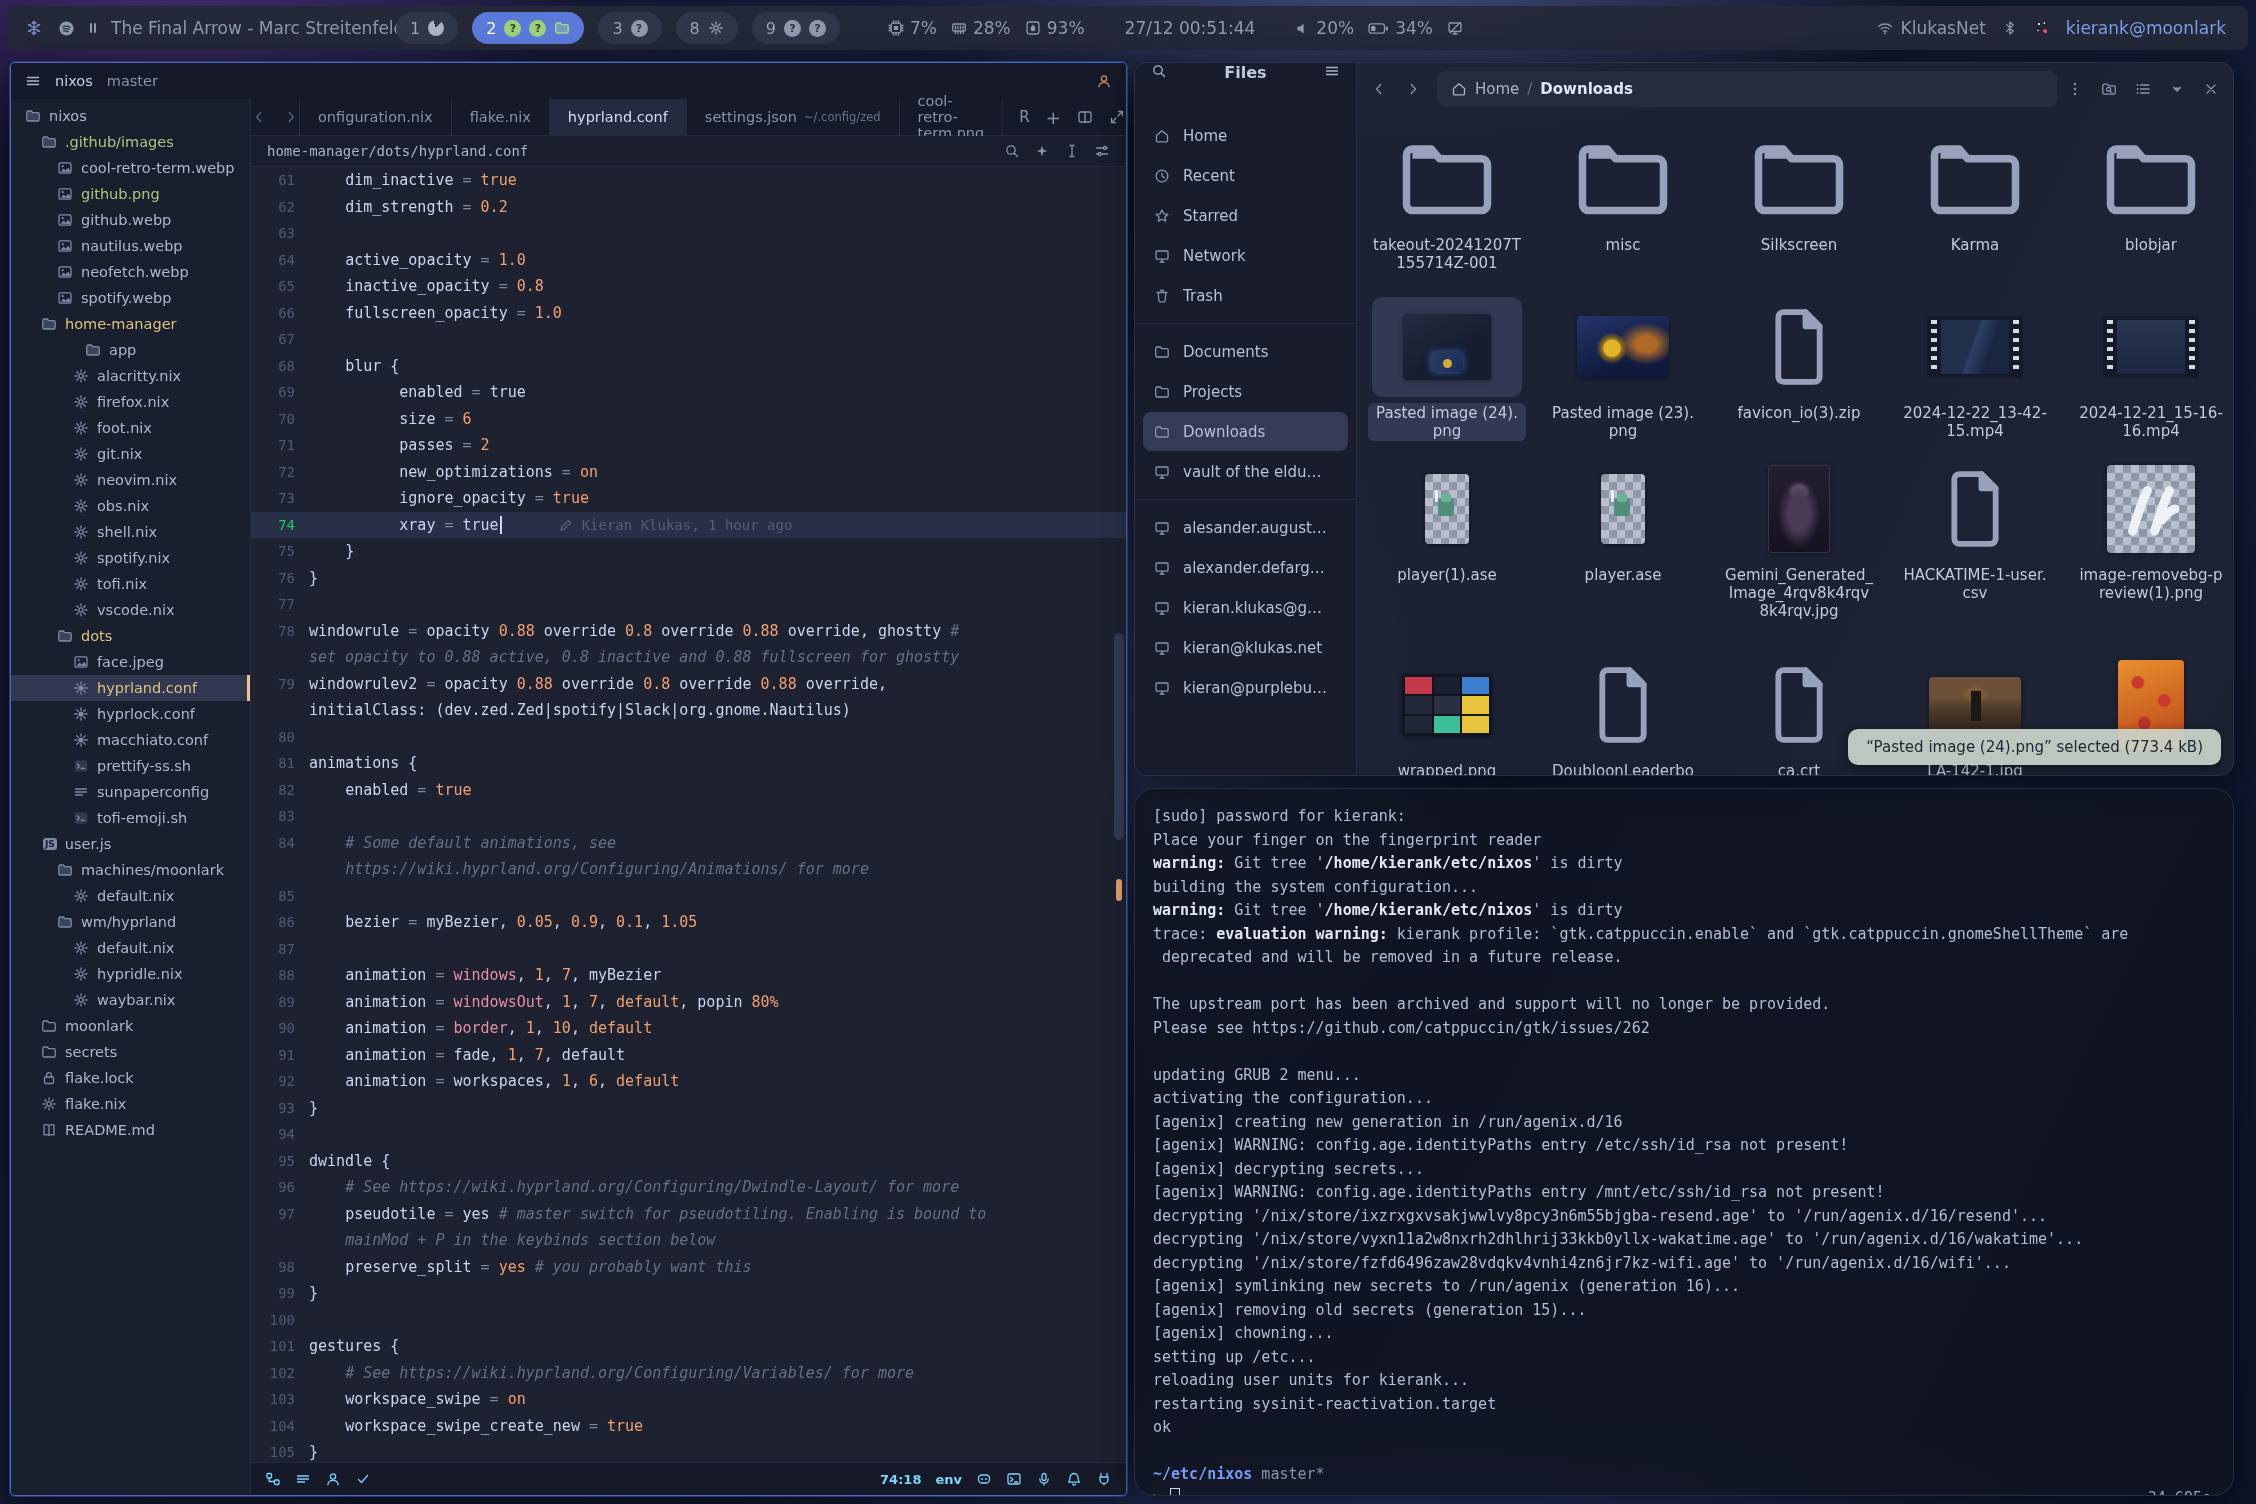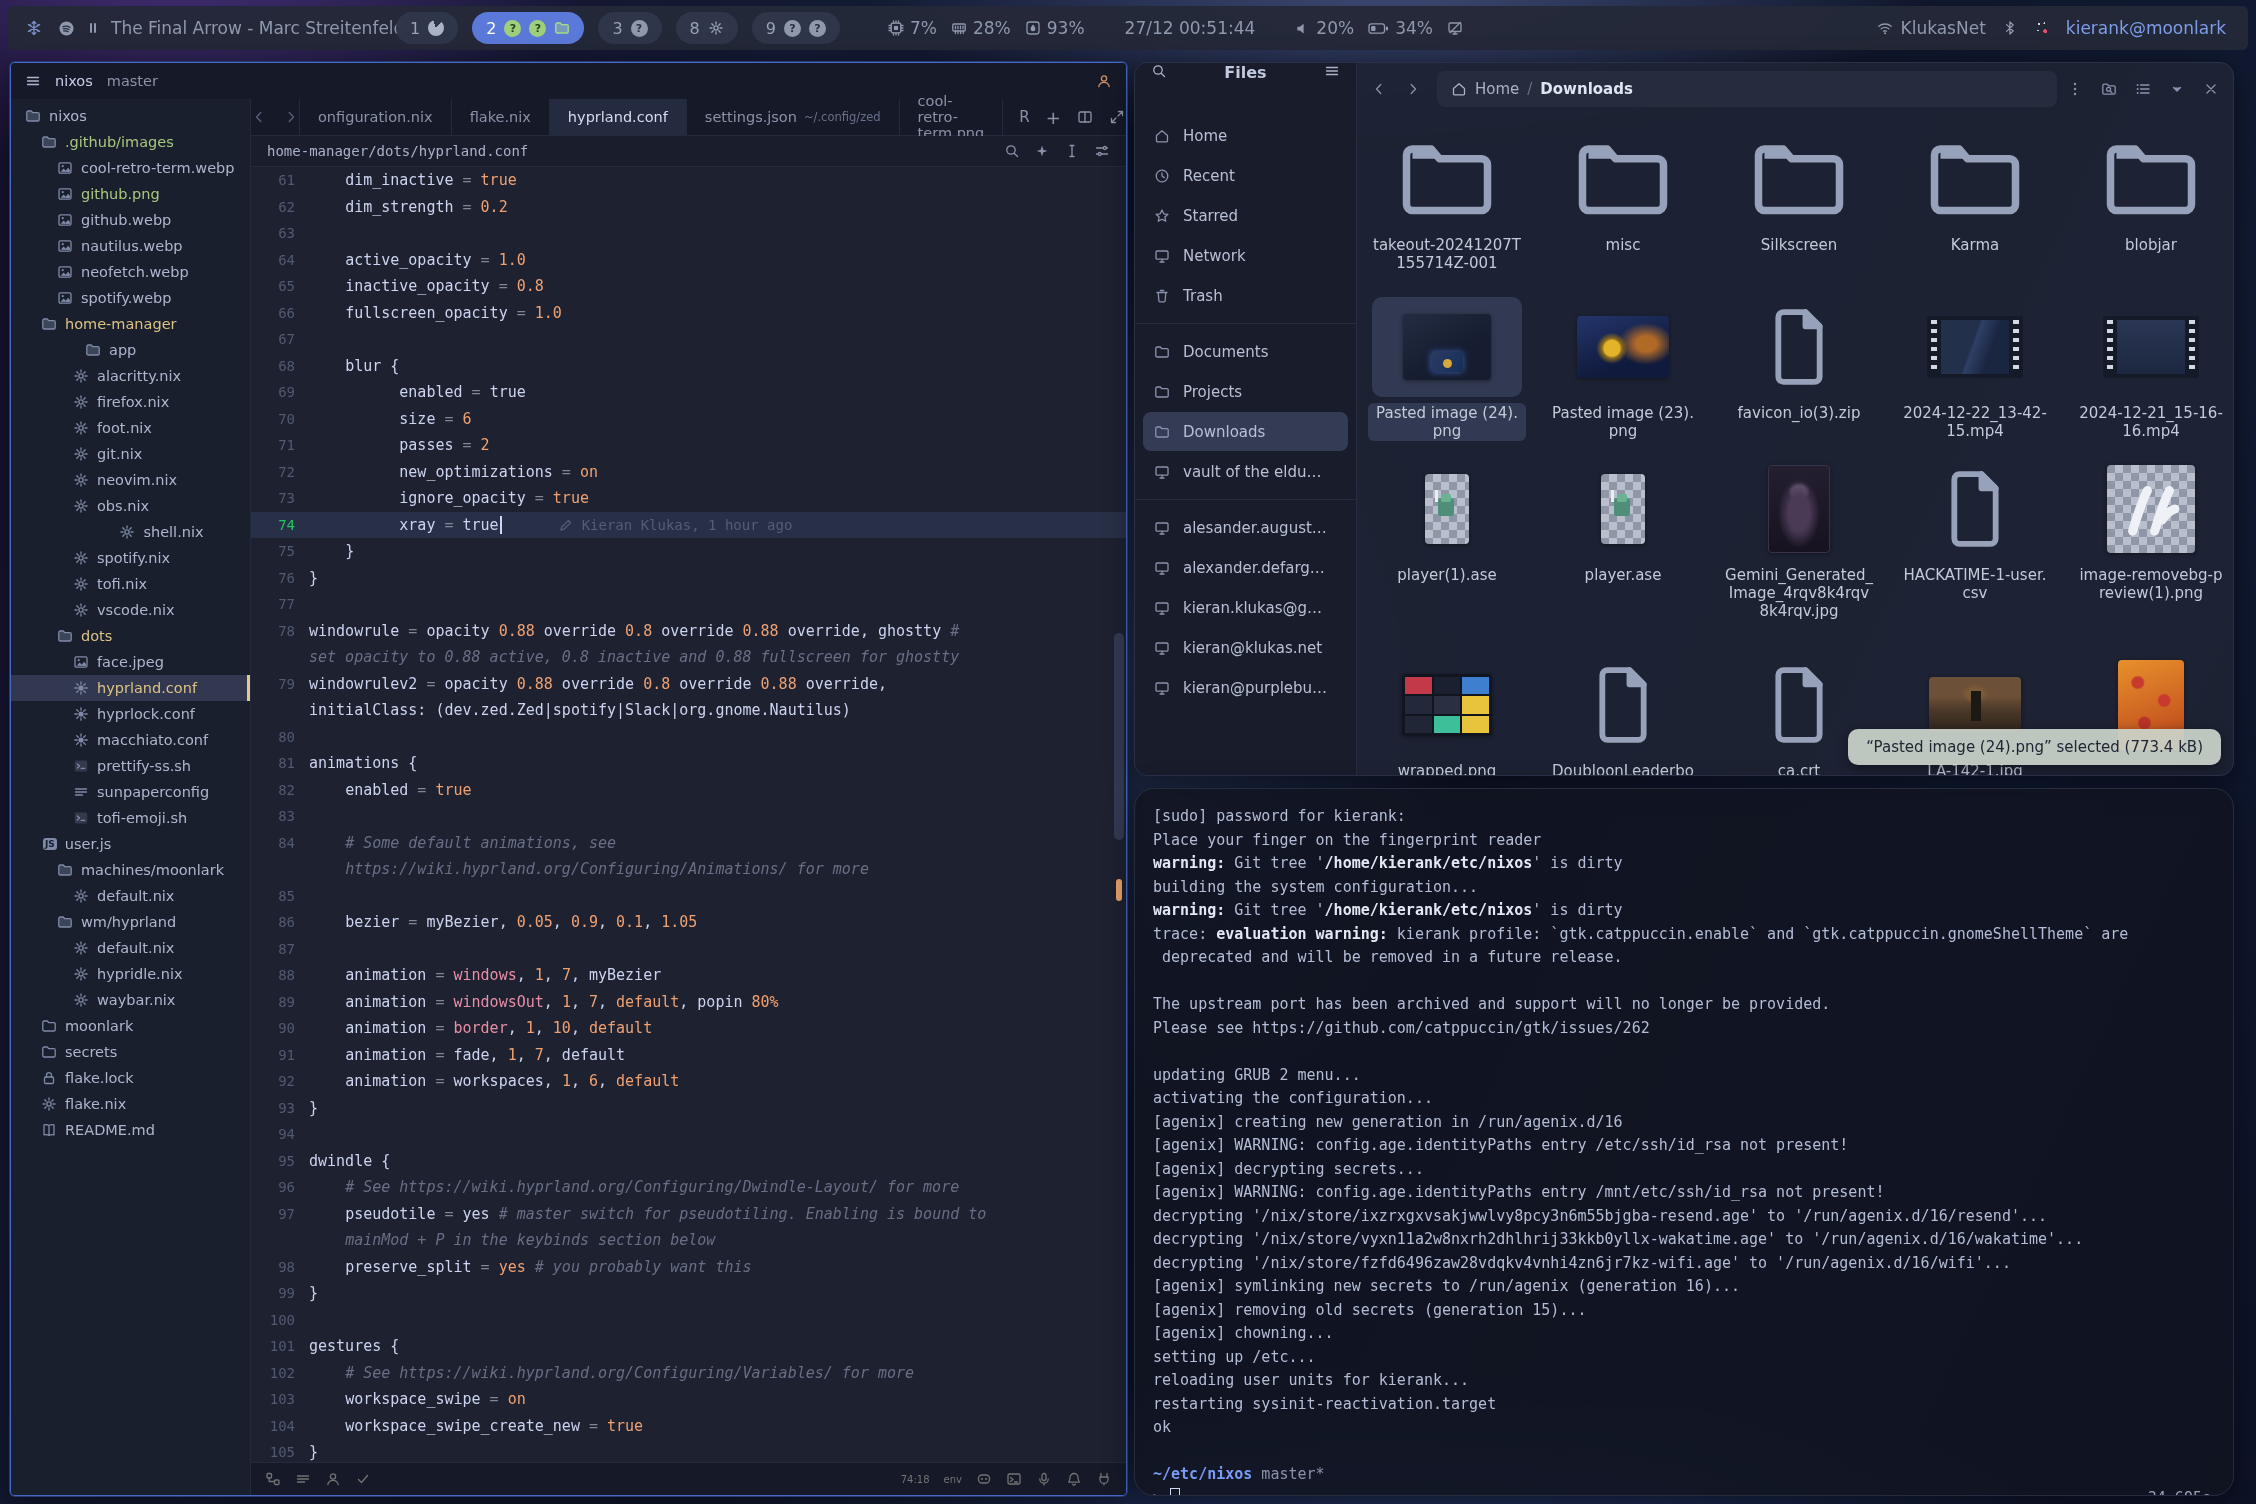--- a/index.html
+++ b/index.html
@@ -79,21 +79,21 @@
   .crow.cur .gut { color:#22c55e;padding-left:17px; }
   .ctext { white-space:pre; }
   .tk-k { color:#ccd4f0; } .tk-o { color:#7f8799; } .tk-v { color:#f0a172; }
   .tk-s { color:#e88fa6; } .tk-c { color:#686f85; font-style:italic; } .tk-p { color:#ccd4f0; }
   .cursor { display:inline-block; width:2px; height:18px; background:#cdd6f4; vertical-align:middle; margin-left:1px; }
   .blame { color:#555d75; font-size:14px; margin-left:56px; display:inline-flex; gap:8px; align-items:center; }
   #code-scroll { position:absolute; right:2px; top:0; bottom:0; width:10px; }
   #code-thumb { position:absolute; right:0; top:36%; height:16%; width:10px; background:#333a52; border-radius:5px; }
   #code-mark { position:absolute; right:2px; top:55%; height:22px; width:6px; background:#e5a06a; border-radius:3px; }
   #zed-status { height:33px; background:#161a28; border-top:1px solid #242a3c; display:flex; align-items:center;
-    padding:0 14px; gap:14px; font-size:10px; color:#737373; flex:0 0 auto; }
+    padding:0 14px; gap:14px; font-size:13px; color:#7dd3fc; flex:0 0 auto;font-weight:bold; }
   #zed-status .spacer { flex:1; }
 
   
   #files { position:absolute; left:1134px; top:62px; width:1100px; height:714px; border-radius:14px;
     background:rgba(30,35,52,.94); border:1px solid #2a3048; box-shadow:0 6px 30px rgba(0,0,0,.45);
     overflow:hidden; display:flex; }
   #fm-sidebar { width:222px; background:rgba(24,28,43,.96); border-right:1px solid #262b3e; display:flex; flex-direction:column; }
   #fm-side-head { height:52px; display:flex; align-items:flex-start; padding:0 16px; gap:12px; color:#aab2c8; }
   #fm-side-title { flex:1; text-align:center; font-weight:bold; font-size:16px; color:#c2cade; }
   .srow { height:39px; display:flex; align-items:center; gap:12px; margin:1px 8px; padding:0 10px; border-radius:8px;
@@ -435,21 +435,21 @@
           </div>
           <div class="trow" style="padding-left: 62px;">
             <span class="ico ">
               <svg width="16" height="16" viewBox="0 0 16 16" fill="none" stroke="currentColor" stroke-width="1.3" stroke-linecap="round" stroke-linejoin="round">
                 <circle cx="8" cy="8" r="2.1"></circle>
                 <path d="M8 2v2M8 12v2M2 8h2M12 8h2M3.8 3.8l1.4 1.4M10.8 10.8l1.4 1.4M12.2 3.8l-1.4 1.4M5.2 10.8l-1.4 1.4"></path>
               </svg>
             </span>
             <span class="">obs.nix</span>
           </div>
-          <div class="trow" style="padding-left: 62px; justify-content: center;">
+          <div class="trow" style="padding-left: 62px;">
             <span class="ico ">
               <svg width="16" height="16" viewBox="0 0 16 16" fill="none" stroke="currentColor" stroke-width="1.3" stroke-linecap="round" stroke-linejoin="round">
                 <circle cx="8" cy="8" r="2.1"></circle>
                 <path d="M8 2v2M8 12v2M2 8h2M12 8h2M3.8 3.8l1.4 1.4M10.8 10.8l1.4 1.4M12.2 3.8l-1.4 1.4M5.2 10.8l-1.4 1.4"></path>
               </svg>
             </span>
             <span class="">shell.nix</span>
           </div>
           <div class="trow" style="padding-left: 62px;">
             <span class="ico ">

